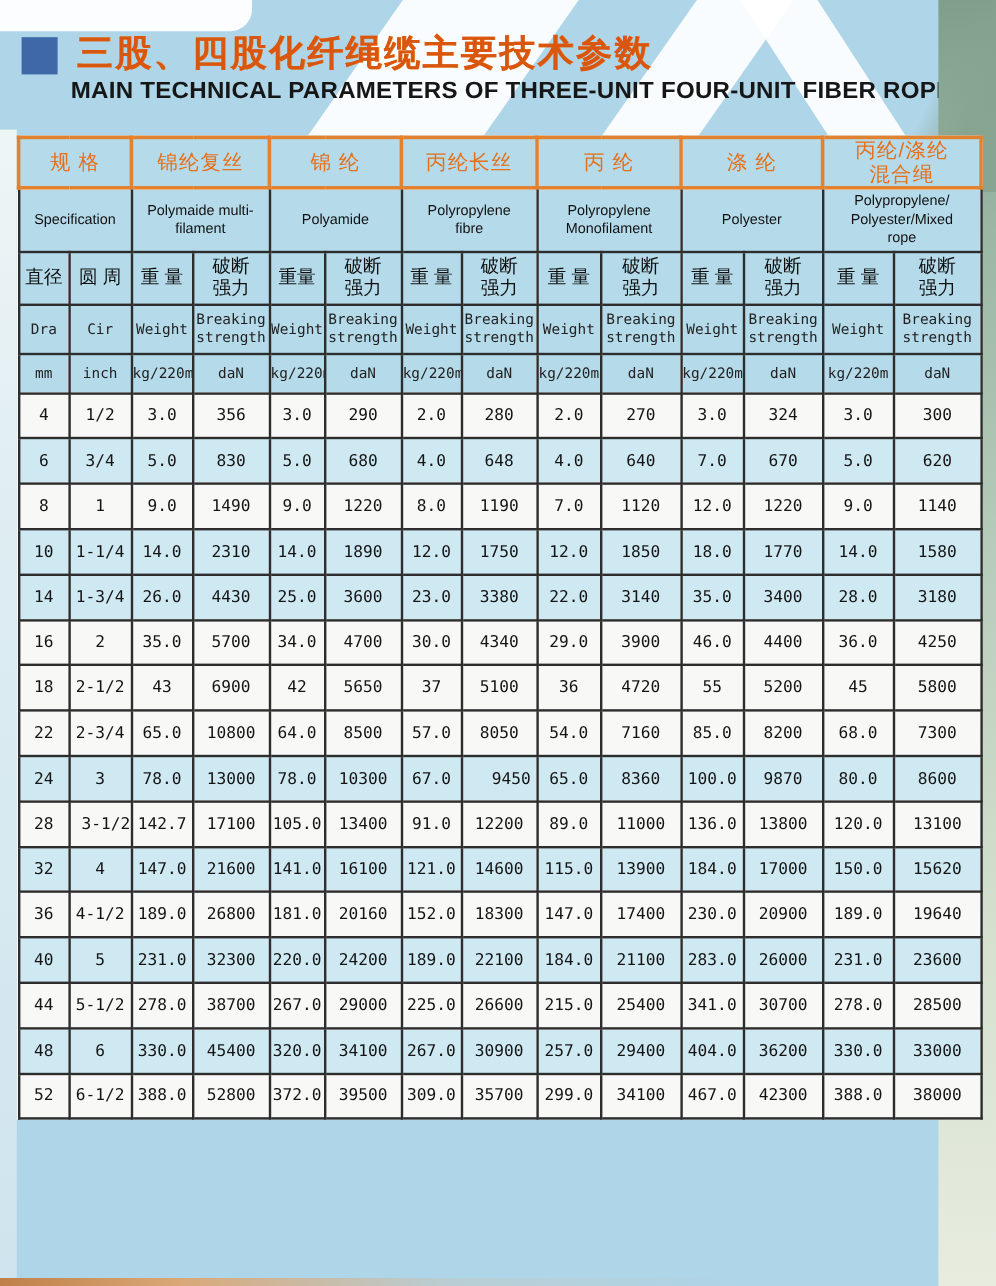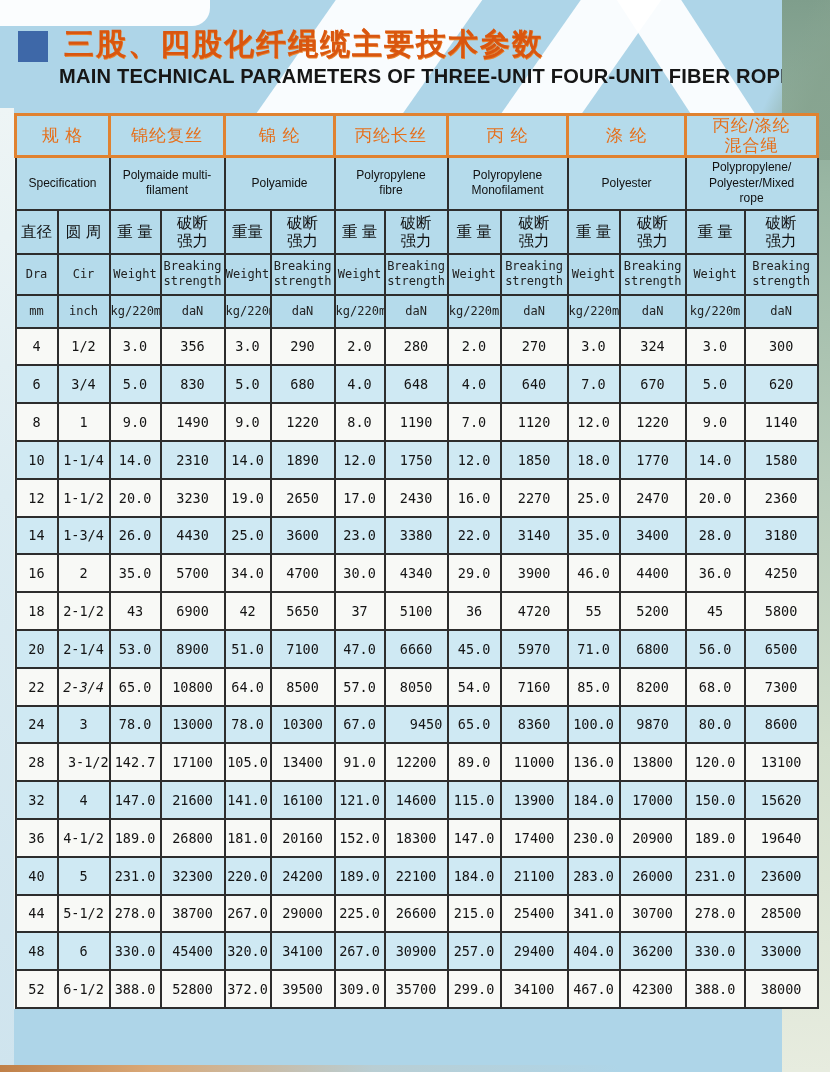--- a/index.html
+++ b/index.html
@@ -254,36 +254,20 @@
           <td style="white-space: pre-line;">1890</td>
           <td style="white-space: pre-line;">12.0</td>
           <td style="white-space: pre-line;">1750</td>
           <td style="white-space: pre-line;">12.0</td>
           <td style="white-space: pre-line;">1850</td>
           <td style="white-space: pre-line;">18.0</td>
           <td style="white-space: pre-line;">1770</td>
           <td style="white-space: pre-line;">14.0</td>
           <td style="white-space: pre-line;">1580</td>
         </tr>
-        <tr>
-          <td style="white-space: pre-line;">12</td>
-          <td style="white-space: pre-line;">1-1/2</td>
-          <td style="white-space: pre-line;">20.0</td>
-          <td style="white-space: pre-line;">3230</td>
-          <td style="white-space: pre-line;">19.0</td>
-          <td style="white-space: pre-line;">2650</td>
-          <td style="white-space: pre-line;">17.0</td>
-          <td style="white-space: pre-line;">2430</td>
-          <td style="white-space: pre-line;">16.0</td>
-          <td style="white-space: pre-line;">2270</td>
-          <td style="white-space: pre-line;">25.0</td>
-          <td style="white-space: pre-line;">2470</td>
-          <td style="white-space: pre-line;">20.0</td>
-          <td style="white-space: pre-line;">2360</td>
-        </tr>
         <tr class="alt">
           <td style="white-space: pre-line;">14</td>
           <td style="white-space: pre-line;">1-3/4</td>
           <td style="white-space: pre-line;">26.0</td>
           <td style="white-space: pre-line;">4430</td>
           <td style="white-space: pre-line;">25.0</td>
           <td style="white-space: pre-line;">3600</td>
           <td style="white-space: pre-line;">23.0</td>
           <td style="white-space: pre-line;">3380</td>
           <td style="white-space: pre-line;">22.0</td>
@@ -318,39 +302,23 @@
           <td style="white-space: pre-line;">5650</td>
           <td style="white-space: pre-line;">37</td>
           <td style="white-space: pre-line;">5100</td>
           <td style="white-space: pre-line;">36</td>
           <td style="white-space: pre-line;">4720</td>
           <td style="white-space: pre-line;">55</td>
           <td style="white-space: pre-line;">5200</td>
           <td style="white-space: pre-line;">45</td>
           <td style="white-space: pre-line;">5800</td>
         </tr>
-        <tr class="alt">
-          <td style="white-space: pre-line;">20</td>
-          <td style="white-space: pre-line;">2-1/4</td>
-          <td style="white-space: pre-line;">53.0</td>
-          <td style="white-space: pre-line;">8900</td>
-          <td style="white-space: pre-line;">51.0</td>
-          <td style="white-space: pre-line;">7100</td>
-          <td style="white-space: pre-line;">47.0</td>
-          <td style="white-space: pre-line;">6660</td>
-          <td style="white-space: pre-line;">45.0</td>
-          <td style="white-space: pre-line;">5970</td>
-          <td style="white-space: pre-line;">71.0</td>
-          <td style="white-space: pre-line;">6800</td>
-          <td style="white-space: pre-line;">56.0</td>
-          <td style="white-space: pre-line;">6500</td>
-        </tr>
         <tr>
           <td style="white-space: pre-line;">22</td>
-          <td style="white-space: pre-line; font-style: italic;">2-3/4</td>
+          <td style="white-space: pre-line;">2-3/4</td>
           <td style="white-space: pre-line;">65.0</td>
           <td style="white-space: pre-line;">10800</td>
           <td style="white-space: pre-line;">64.0</td>
           <td style="white-space: pre-line;">8500</td>
           <td style="white-space: pre-line;">57.0</td>
           <td style="white-space: pre-line;">8050</td>
           <td style="white-space: pre-line;">54.0</td>
           <td style="white-space: pre-line;">7160</td>
           <td style="white-space: pre-line;">85.0</td>
           <td style="white-space: pre-line;">8200</td>

